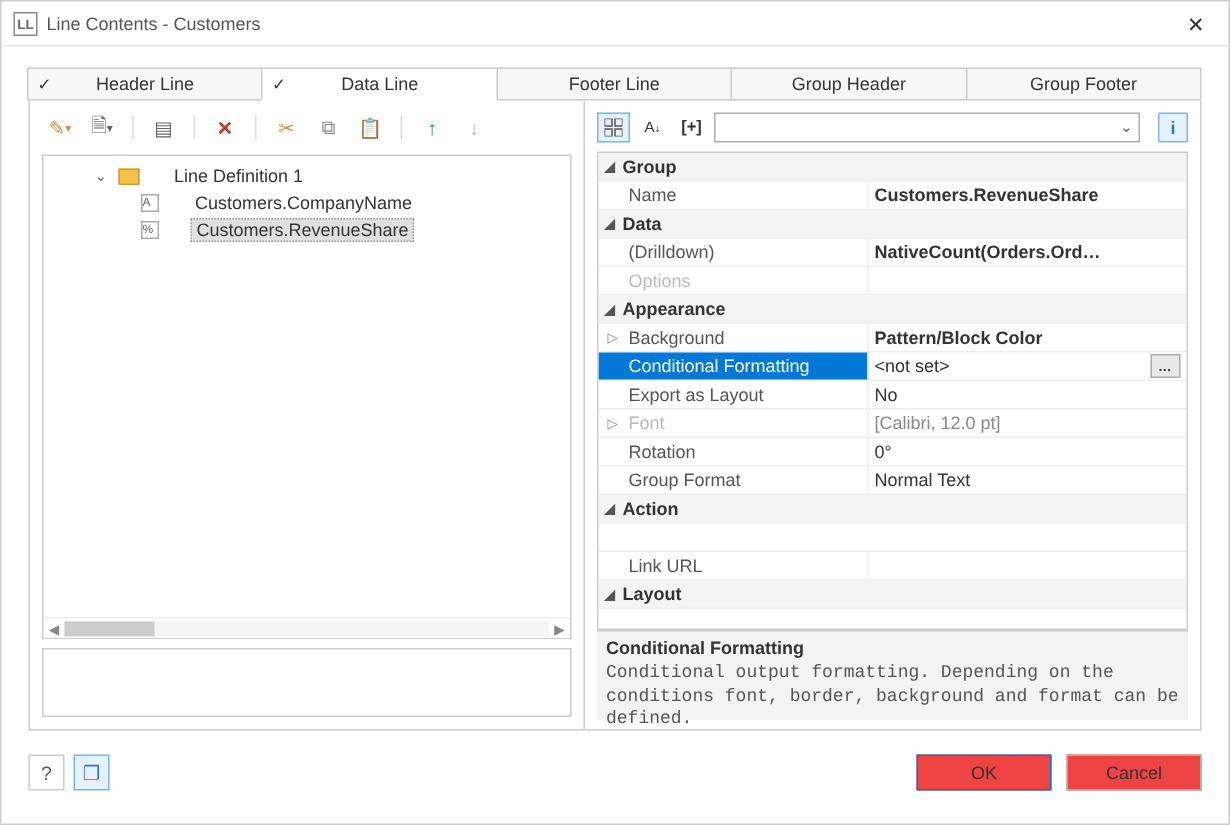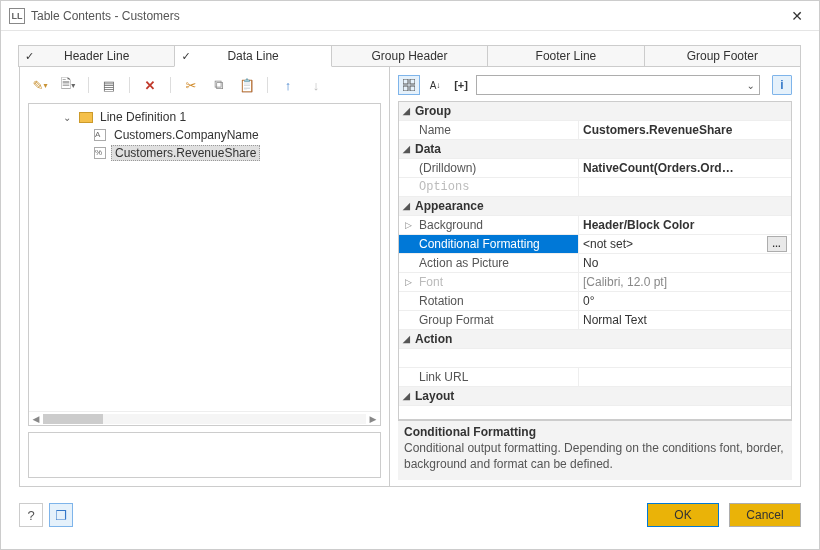--- a/index.html
+++ b/index.html
@@ -87,21 +87,21 @@
     overflow: auto;
     position: relative;
   }
   .tree-row { display:flex; align-items:center; height: 18px; padding-left: 4px; }
   .tree-row.indent1 { padding-left: 30px; }
   .tree-row.indent2 { padding-left: 56px; }
   .tree-toggle { width: 12px; font-size: 10px; color: #666; }
   .tree-icon { width: 14px; height: 14px; margin: 0 4px; display:inline-flex; align-items:center; justify-content:center; font-size:10px; }
   .folder-icon { background: #f5c04a; border: 1px solid #cc9a2a; width:14px; height:11px; }
   .field-icon { border: 1px solid #aaa; width:12px; height:12px; font-size:8px; color:#666; }
-  .tree-label { padding: 0 3px; }
+  .tree-label { padding: 0 3px; margin-left: 16px; }
   .tree-label.sel { background: #e0e0e0; border: 1px dotted #999; }
   .hscroll {
     height: 14px;
     display: flex;
     align-items: center;
     border-top: 1px solid #eee;
   }
   .hscroll .sb-btn { width:14px; height:14px; display:flex; align-items:center; justify-content:center; color:#888; font-size:9px;}
   .hscroll .sb-track { flex:1; height:10px; background:#f5f5f5; position:relative; }
   .hscroll .sb-thumb { position:absolute; left:0; width:60px; height:10px; background:#ccc; }
@@ -147,60 +147,60 @@
   .pg-row.selected .pg-cell-name { background:#0078d7; color:#fff; }
   .pg-row.selected .pg-cell-val { background:#fff; }
   .pg-ellipsis { width:20px; height:16px; border:1px solid #adadad; background:#e9e9e9; display:inline-flex; align-items:center; justify-content:center; font-weight:bold; margin-left:auto; letter-spacing:1px; font-size:9px;}
   .desc-box {
     border-top: 1px solid #ccc;
     background:#f3f3f3;
     padding: 4px 6px;
     height: 60px;
   }
   .desc-title { font-weight:bold; margin-bottom:2px; }
-  .desc-text { color:#555; line-height:1.3; }
+  .desc-text { color:#555; line-height:1.3;font-family:Liberation Mono, monospace; }
   .footer {
     display:flex;
     align-items:center;
     padding: 6px 18px 10px 18px;
   }
   .footer .fbtn-icon { width:24px; height:24px; border:1px solid #ccc; display:inline-flex; align-items:center; justify-content:center; margin-right:6px; font-size:13px; color:#555; }
   .footer .spacer { flex:1; }
   .footer .btn {
-    width: 72px; height:24px;
+    width: 90px; height:24px;
     border:1px solid #adadad;
-    background:#eab308;
+    background:#ef4444;
     display:inline-flex; align-items:center; justify-content:center;
     margin-left:10px;
   }
   .footer .btn.primary { border:1px solid #0078d7; }
 </style>
 </head>
 <body>
 
 <div class="titlebar">
   <span class="app-icon">LL</span>
-  <span class="title">Table Contents - Customers</span>
+  <span class="title">Line Contents - Customers</span>
   <span class="close">✕</span>
 </div>
 
 <div class="tabs" id="tabs">
     <div class="tab">
       <span class="check">✓</span>
       <span>Header Line</span>
     </div>
     <div class="tab active">
       <span class="check">✓</span>
       <span>Data Line</span>
     </div>
     <div class="tab">
+      <span>Footer Line</span>
+    </div>
+    <div class="tab">
       <span>Group Header</span>
-    </div>
-    <div class="tab">
-      <span>Footer Line</span>
     </div>
     <div class="tab">
       <span>Group Footer</span>
     </div>
   </div>
 
 <div class="content">
   <div class="leftpane">
     <div class="toolbar-left">
       <span class="tb-icon" style="color:#c99335;">✎<span style="font-size:8px;">▾</span></span>
@@ -288,52 +288,52 @@
         </div>
         <div class="pg-row">
           <div class="pg-cell-name">
             <span>(Drilldown)</span>
           </div>
           <div class="pg-cell-val bold">
             <span>NativeCount(Orders.Ord…</span>
           </div>
         </div>
         <div class="pg-row">
-          <div class="pg-cell-name" style="color: rgb(187, 187, 187); font-family: Liberation Mono, monospace;">
+          <div class="pg-cell-name" style="color: rgb(187, 187, 187);">
             <span>Options</span>
           </div>
           <div class="pg-cell-val dim">
             <span></span>
           </div>
         </div>
         <div class="pg-row pg-cat">
           <span class="tw">◢</span>
           <span>Appearance</span>
         </div>
         <div class="pg-row">
           <div class="pg-cell-name">
             <span class="tw">▷</span>
             <span>Background</span>
           </div>
           <div class="pg-cell-val bold">
-            <span>Header/Block Color</span>
+            <span>Pattern/Block Color</span>
           </div>
         </div>
         <div class="pg-row selected">
           <div class="pg-cell-name">
             <span>Conditional Formatting</span>
           </div>
           <div class="pg-cell-val">
             <span>&lt;not set&gt;</span>
             <span class="pg-ellipsis">…</span>
           </div>
         </div>
         <div class="pg-row">
           <div class="pg-cell-name">
-            <span>Action as Picture</span>
+            <span>Export as Layout</span>
           </div>
           <div class="pg-cell-val">
             <span>No</span>
           </div>
         </div>
         <div class="pg-row">
           <div class="pg-cell-name" style="color: rgb(187, 187, 187);">
             <span class="tw">▷</span>
             <span>Font</span>
           </div>

